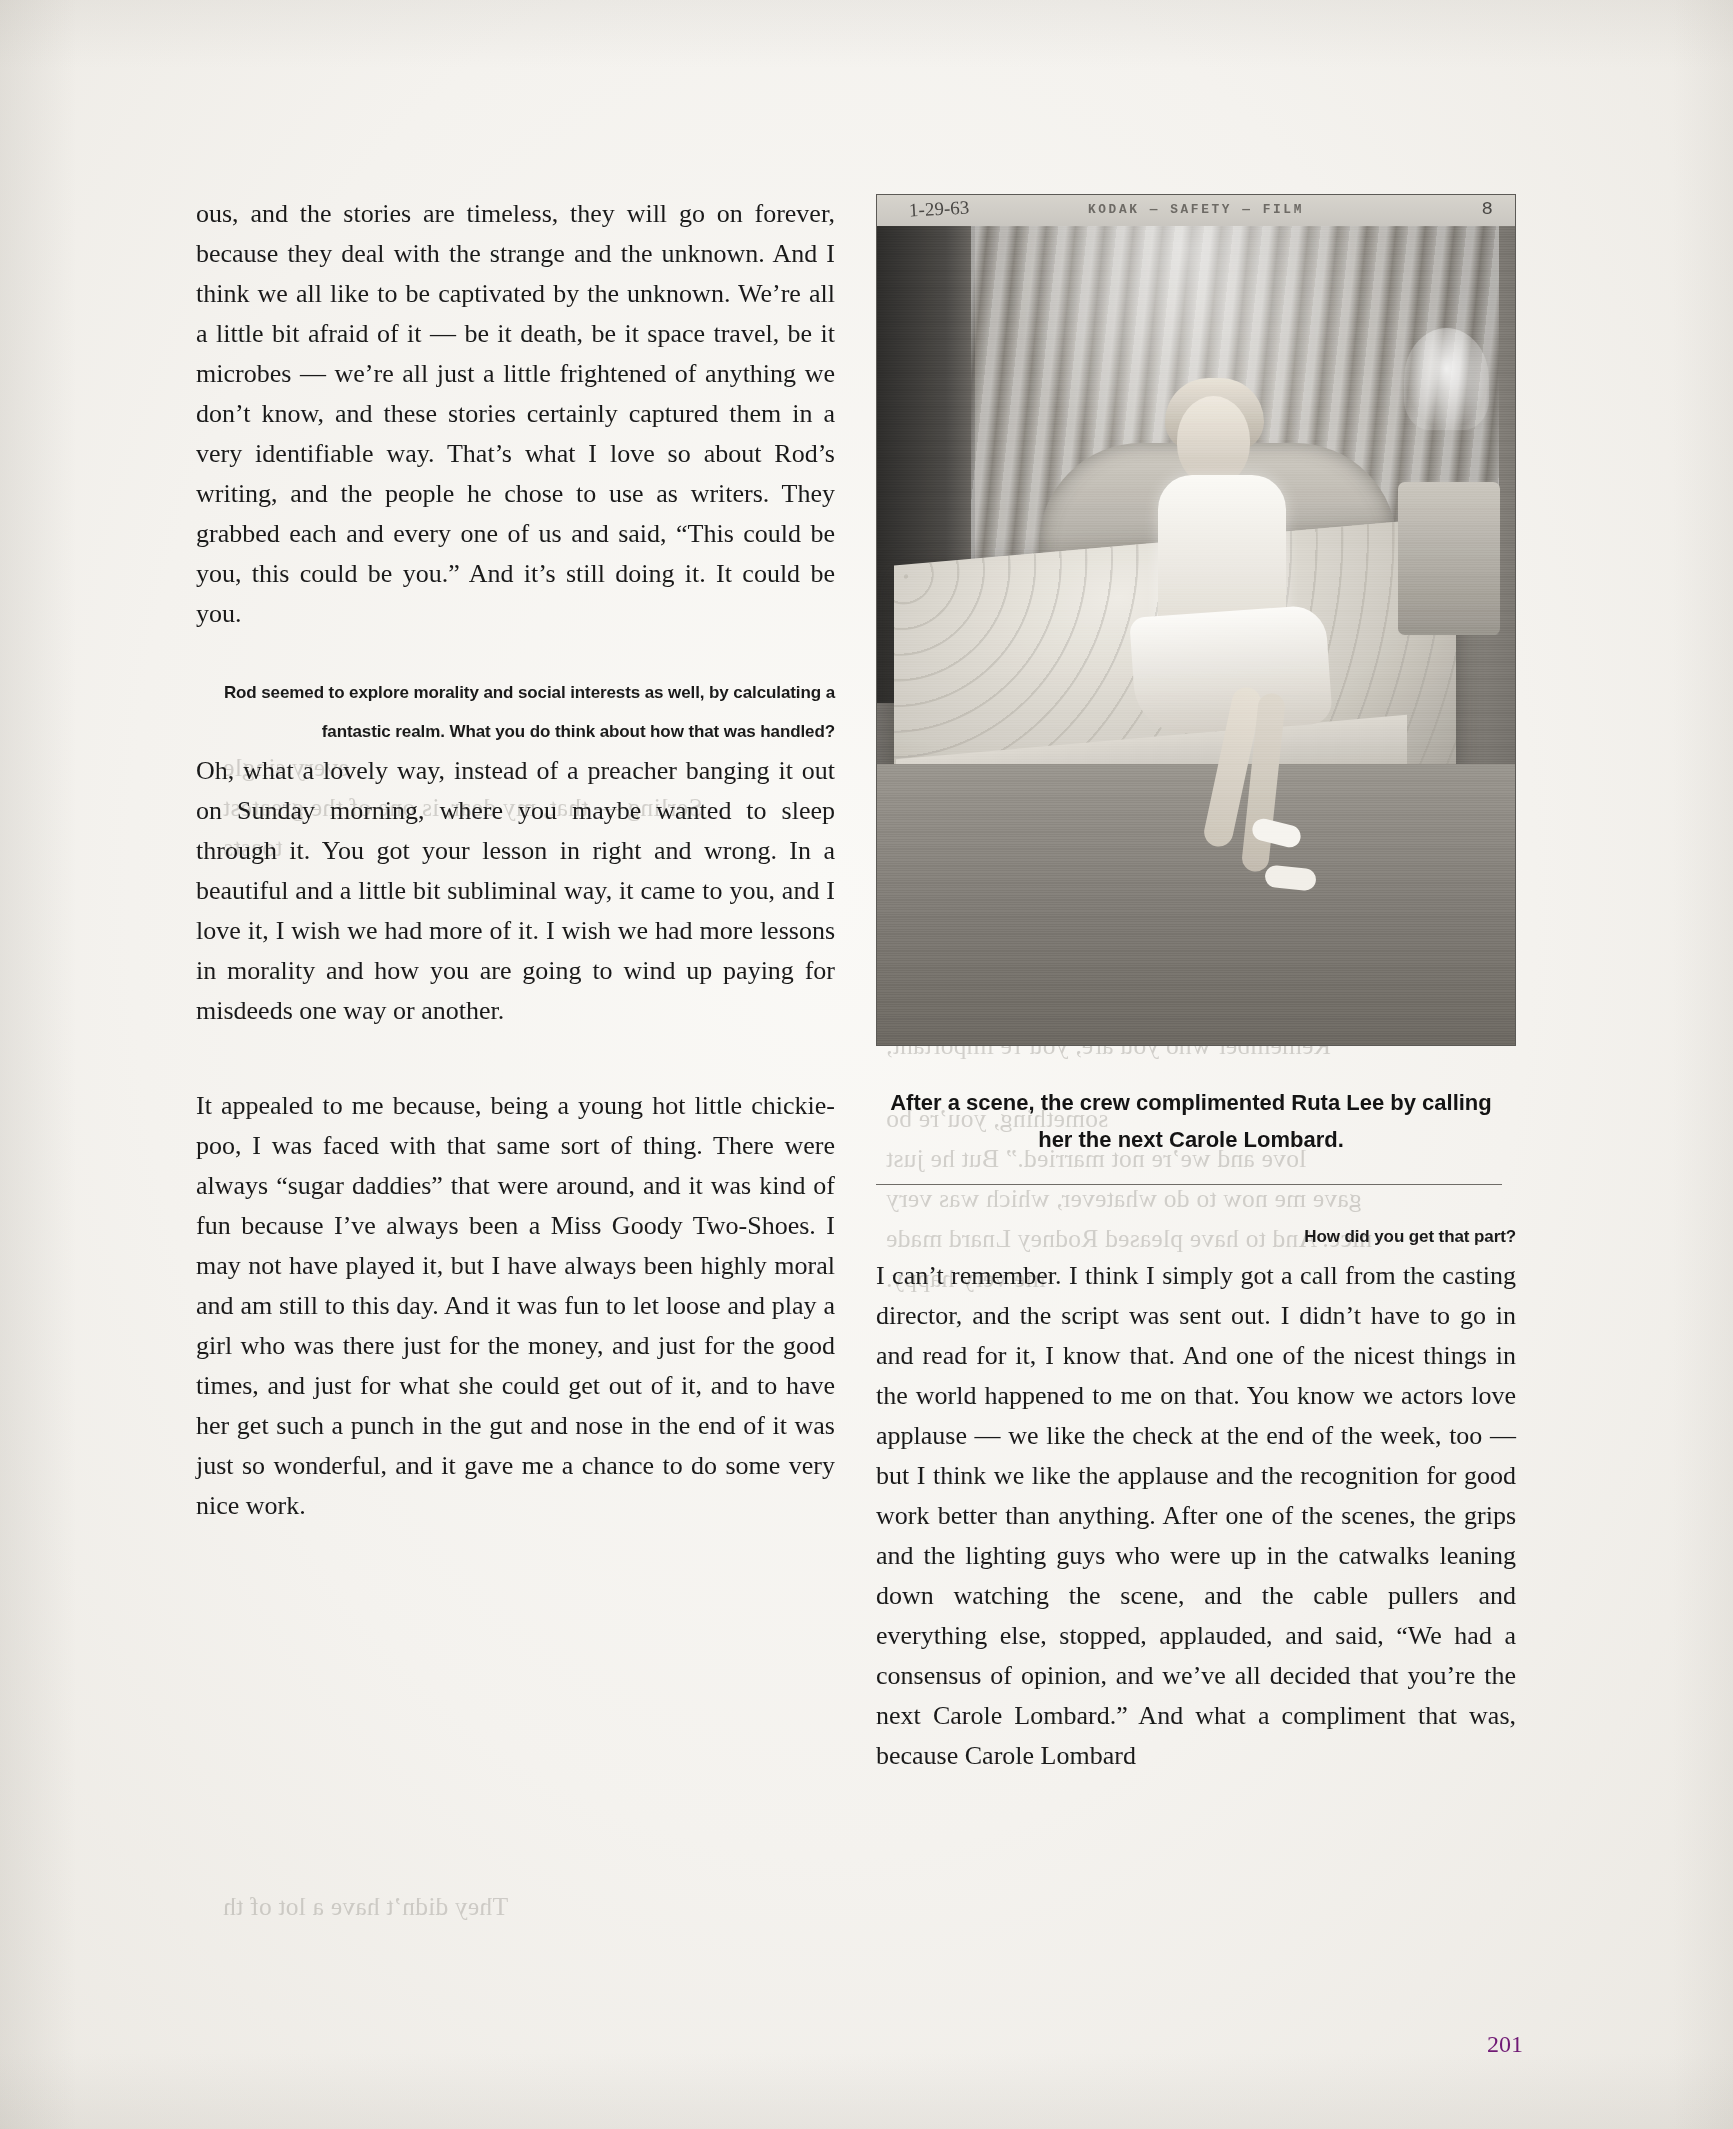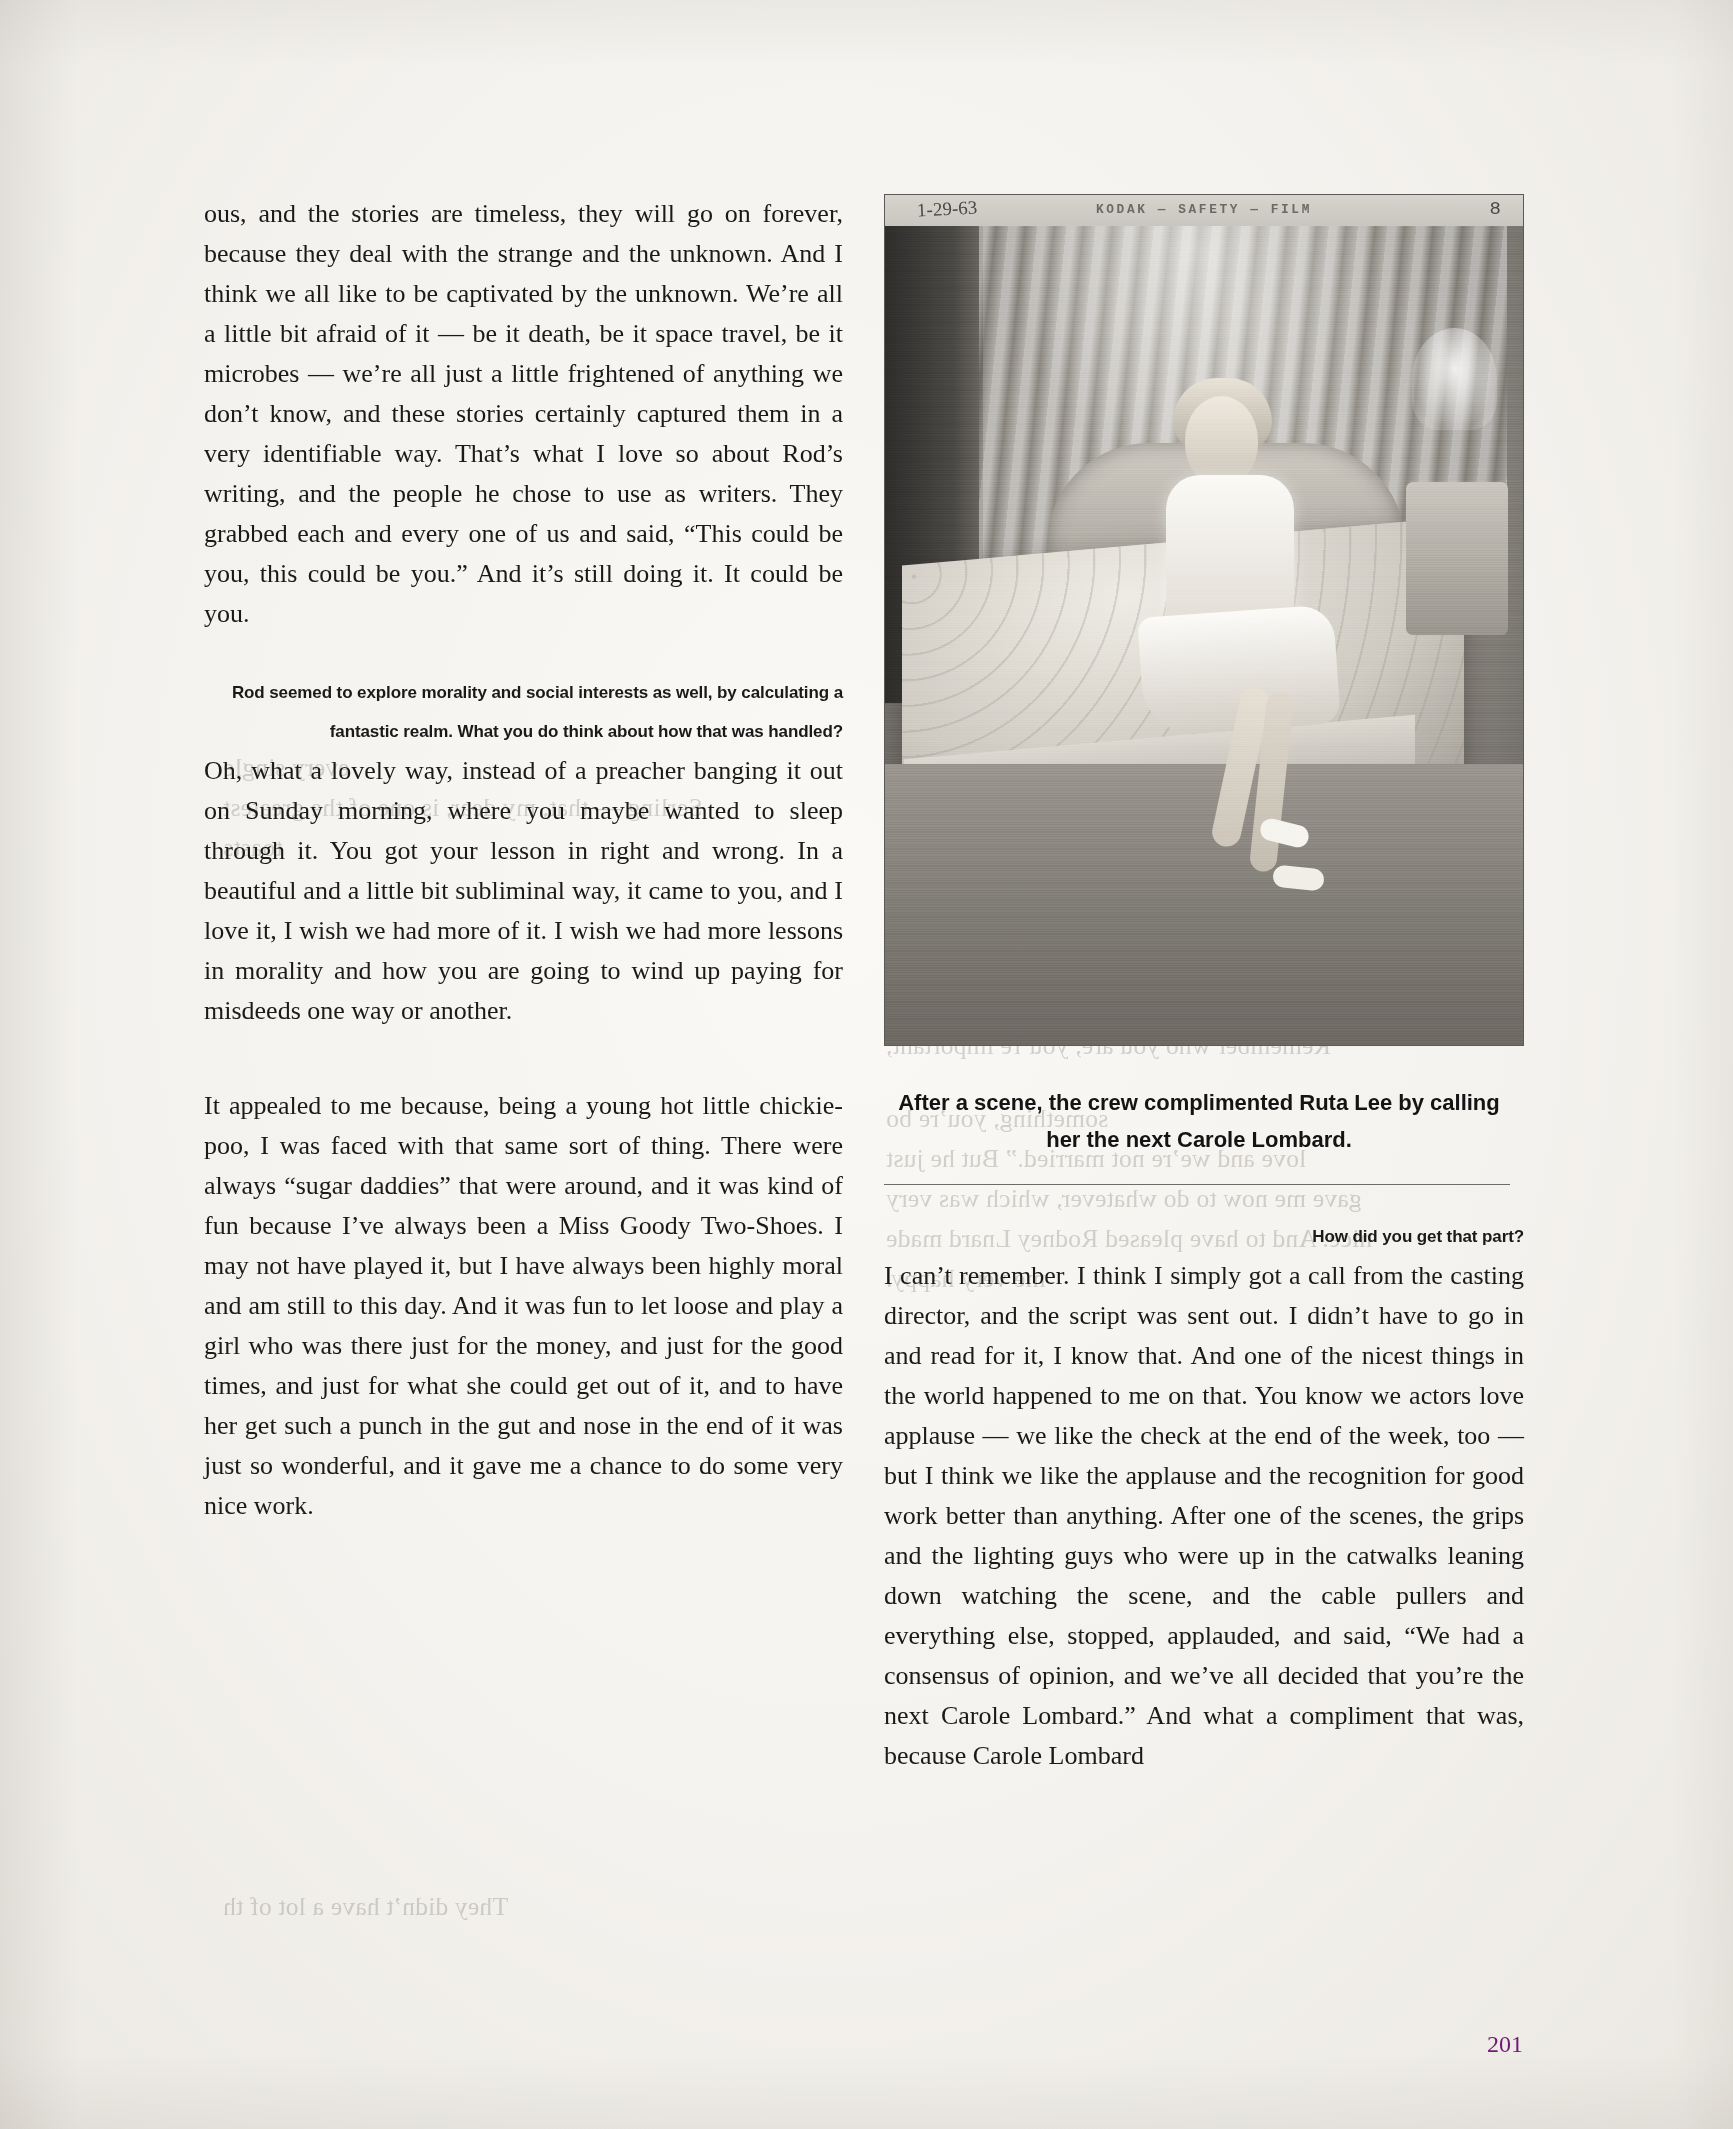--- a/index.html
+++ b/index.html
@@ -29,21 +29,21 @@
     pointer-events: none;
     background:
       linear-gradient(90deg, rgba(150,145,135,0.16) 0px, rgba(255,255,255,0) 77px),
       linear-gradient(-90deg, rgba(150,145,135,0.10) 0px, rgba(255,255,255,0) 60px),
       linear-gradient(180deg, rgba(150,145,135,0.10) 0px, rgba(255,255,255,0) 68px),
       linear-gradient(0deg, rgba(150,145,135,0.12) 0px, rgba(255,255,255,0) 77px);
   }
 
   .content {
     position: absolute;
-    left: 204px;
+    left: 196px;
     top: 194px;
     width: 1320px;
   }
 
   .columns {
     display: flex;
     gap: 41px;
     align-items: flex-start;
   }
   .col {

